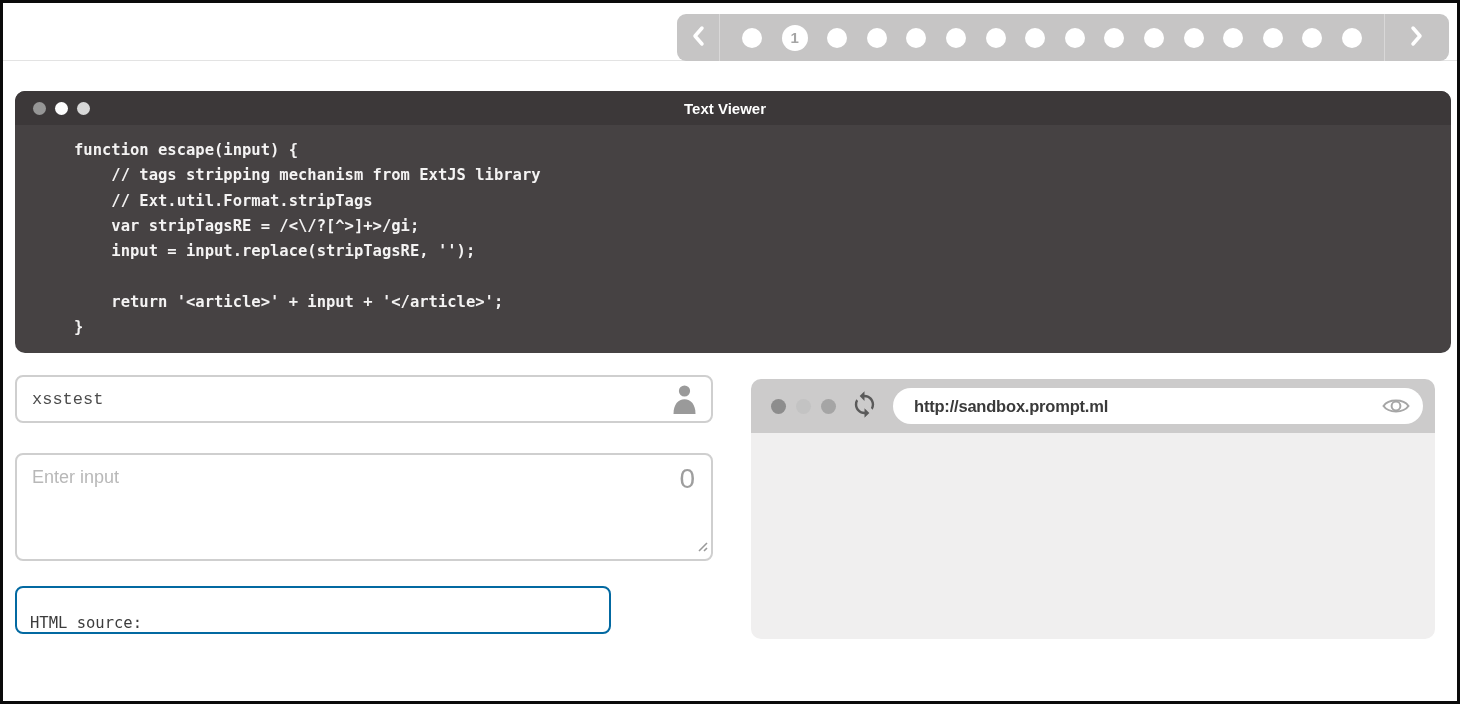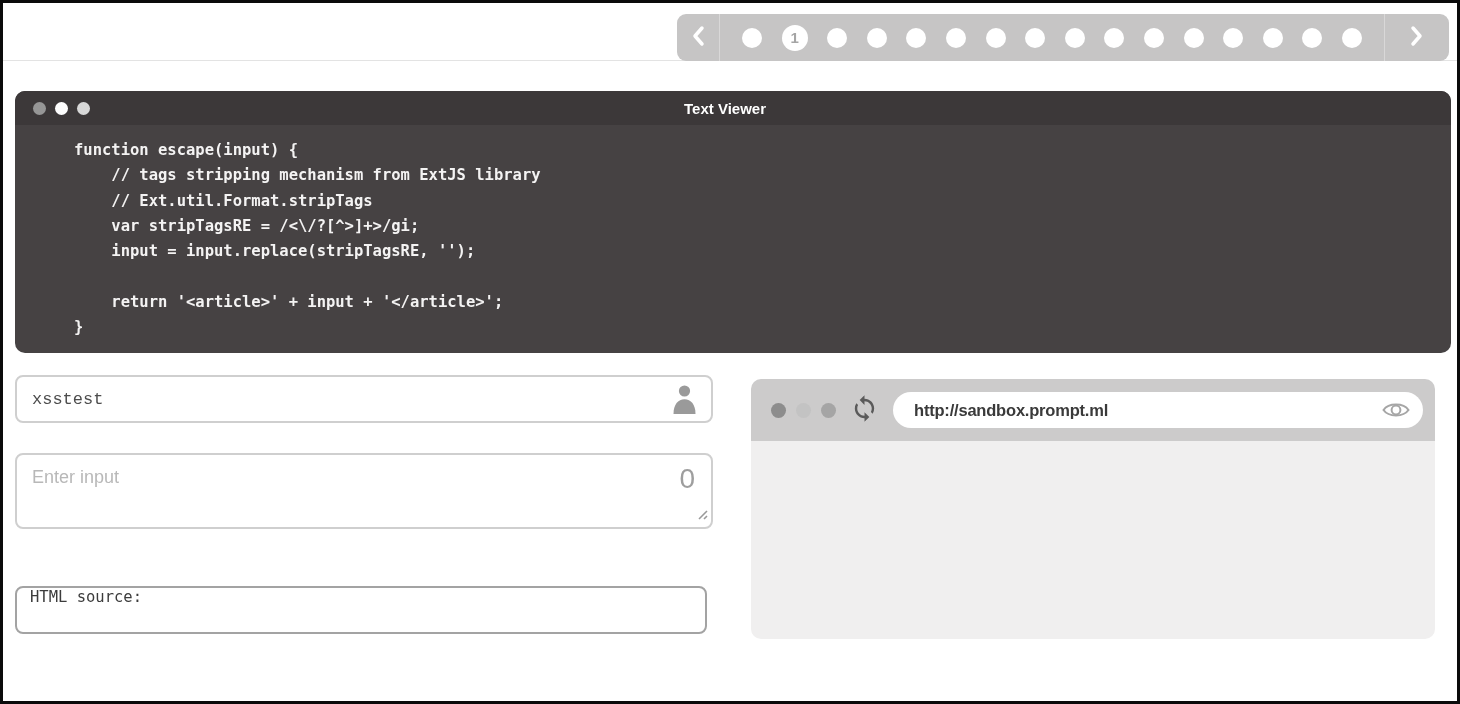--- a/index.html
+++ b/index.html
@@ -75,52 +75,52 @@
     display:flex; align-items:center;
   }
   .name-input {
     flex:1; border:none; outline:none; background:transparent;
     font-family:Liberation Mono, monospace;
     font-size:17px; color:#4d4d4d; padding-left:15px;
   }
   .person-icon { margin-right:13px; display:flex; }
 
   .input-wrap {
-    position:absolute; left:12px; top:450px; width:698px; height:76px;
+    position:absolute; left:12px; top:450px; width:698px; height:108px;
     background:#ffffff; border:2px solid #cfcfcf; border-radius:8px;
   }
   .input-textarea {
     position:absolute; inset:0; border:none; outline:none; resize:none;
     background:transparent; font-family:"Liberation Sans", sans-serif;
     font-size:18px; color:#4d4d4d; padding:12px 50px 10px 15px;
   }
   .input-textarea::placeholder { color:#b8b8b8; opacity:1; }
   .char-counter {
     position:absolute; top:8px; right:16px;
     font-size:28px; color:#9e9e9e; pointer-events:none;
   }
   .resize-grip { position:absolute; right:3px; bottom:3px; }
 
   .html-source-box {
-    position:absolute; left:12px; top:583px; width:692px; height:48px;
-    background:#ffffff; border:2px solid #a3a3a3; border-radius:8px;
-    display:flex; align-items:flex-start;
+    position:absolute; left:12px; top:583px; width:596px; height:48px;
+    background:#ffffff; border:2px solid #0369a1; border-radius:8px;
+    display:flex; align-items:flex-end;
   }
   .html-source-label {
     font-family:"DejaVu Sans Mono", monospace;
     font-size:15.5px; color:#3c3c3c; padding-left:13px;
   }
 
   
   .browser {
     position:absolute; left:748px; top:376px; width:684px; height:260px;
     border-radius:10px; overflow:hidden;
   }
   .browser-toolbar {
-    height:62px; background:#cccbcb;
+    height:54px; background:#cccbcb;
     display:flex; align-items:center;
   }
   .browser-dots { display:flex; gap:10px; margin-left:20px; }
   .browser-dot { width:15px; height:15px; border-radius:50%; }
   .browser-dot.b1 { background:#8d8d8d; }
   .browser-dot.b2 { background:#c3c3c3; }
   .browser-dot.b3 { background:#a5a5a5; }
   .refresh-btn {
     margin-left:14px; border:none; background:transparent; cursor:pointer;
     display:flex; align-items:center;

